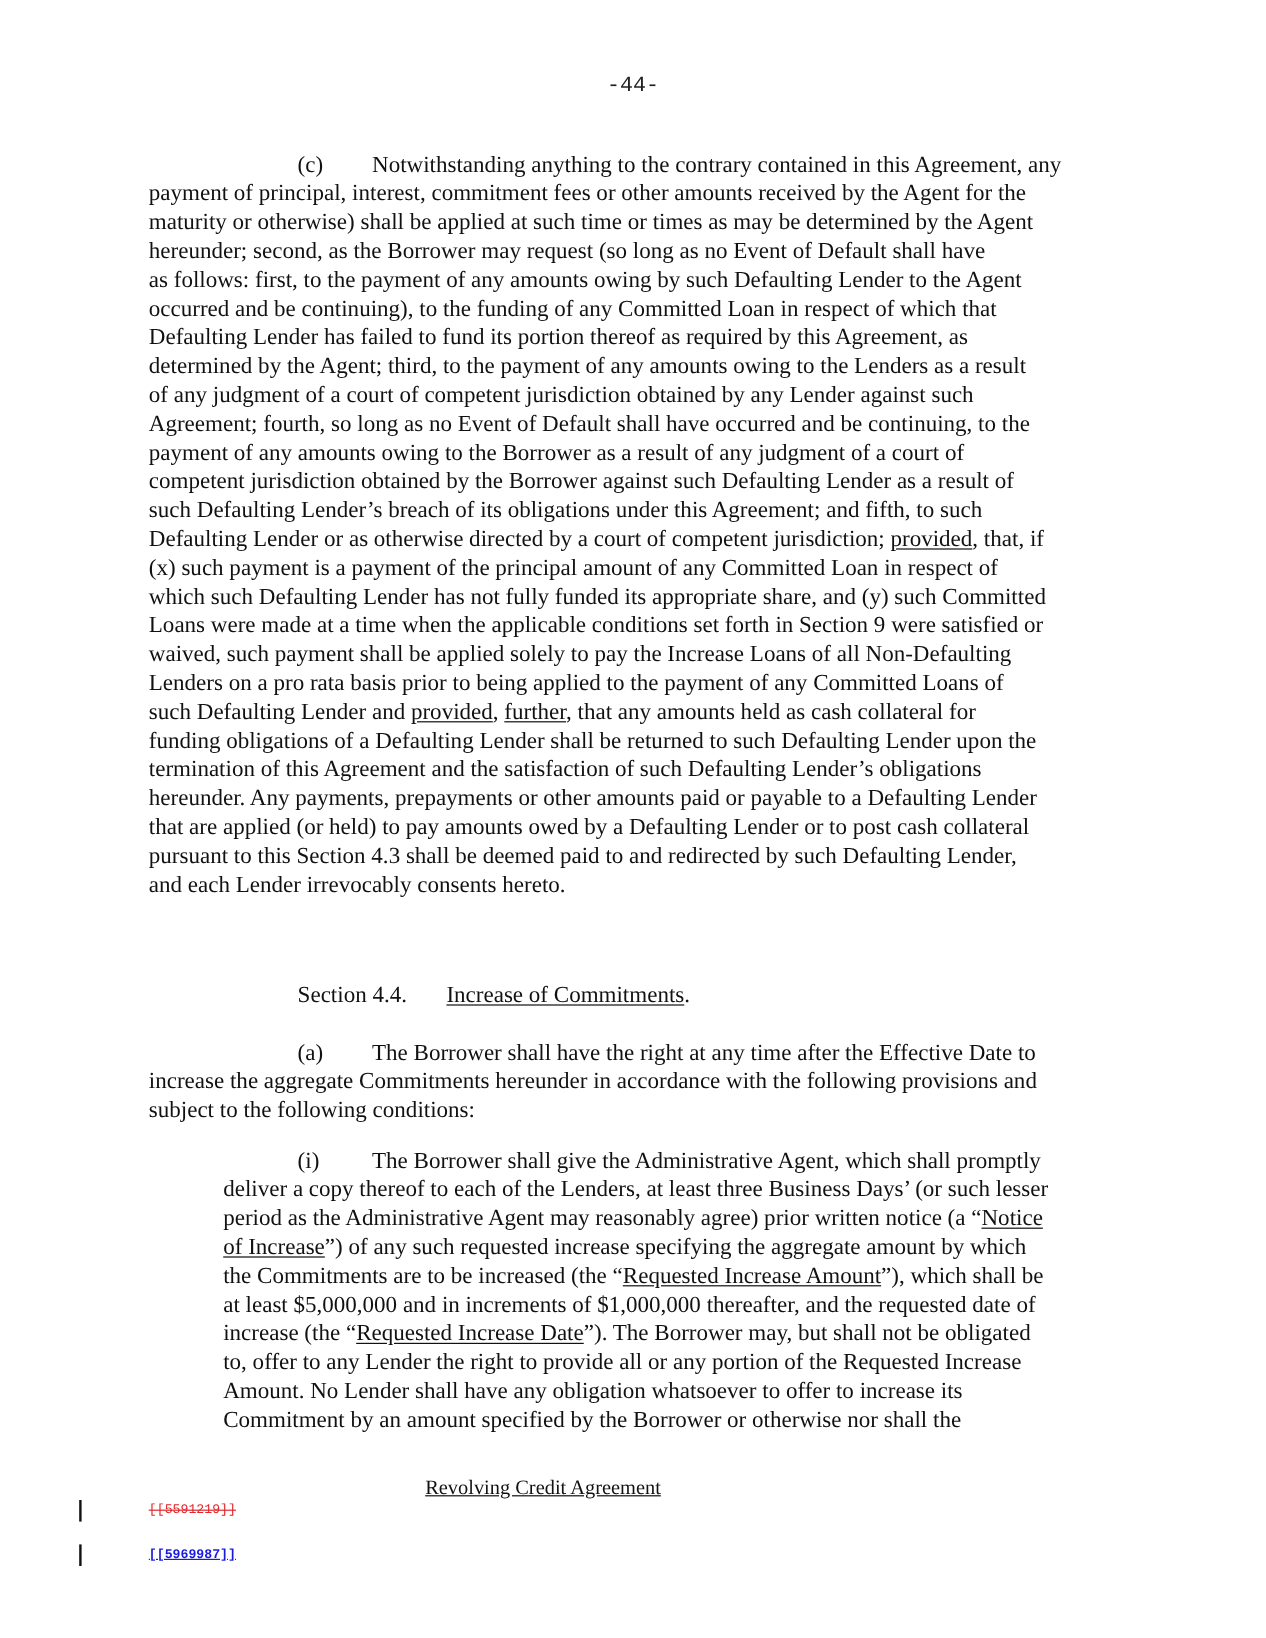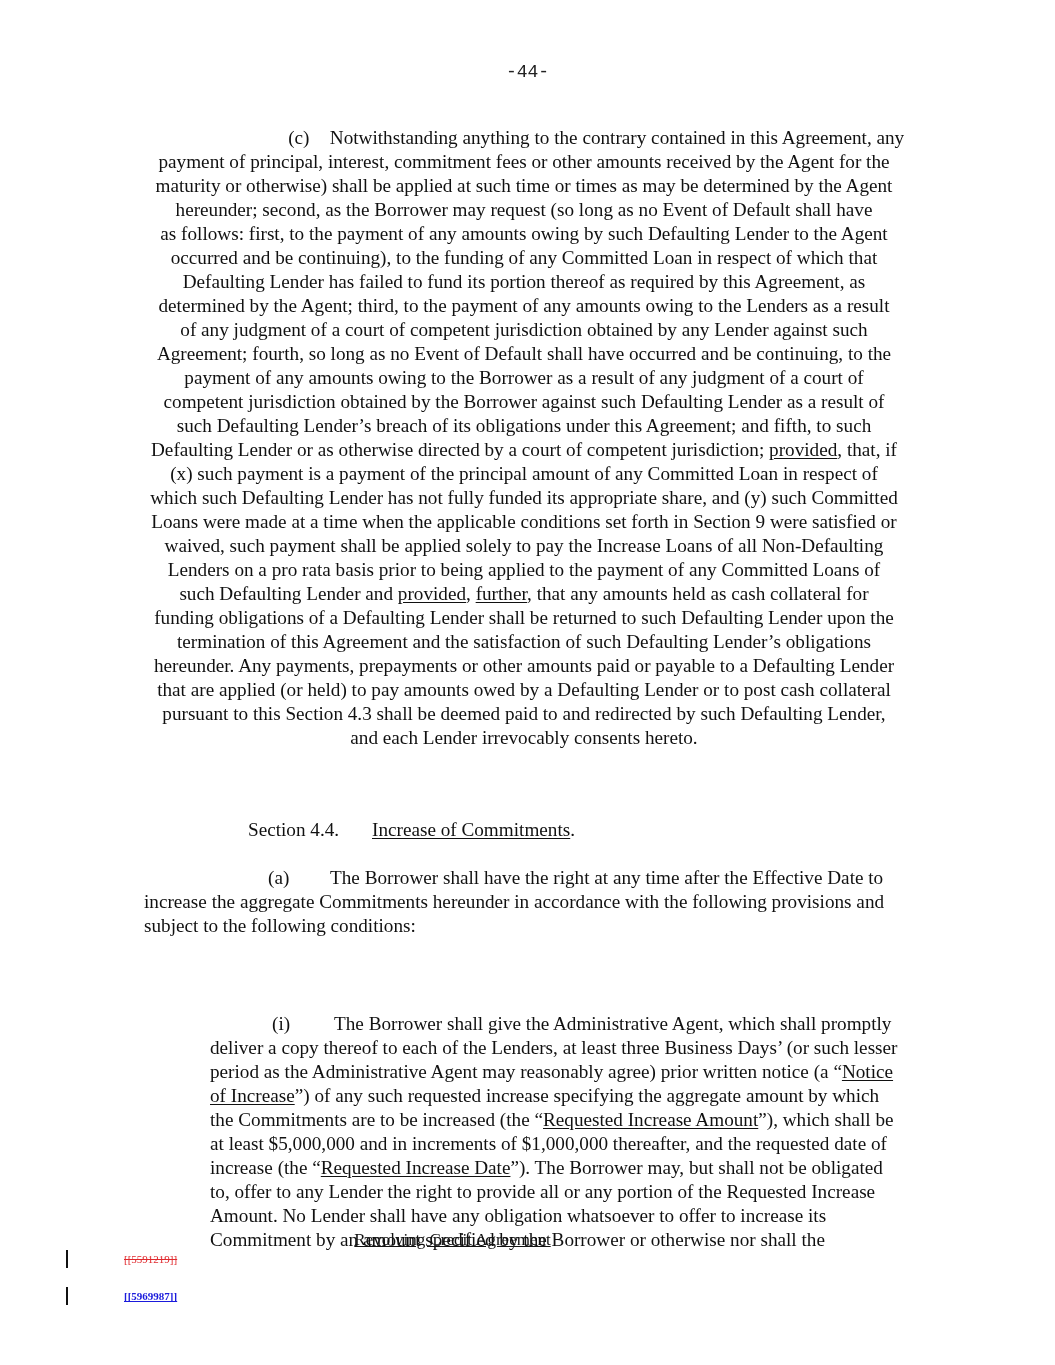--- a/index.html
+++ b/index.html
@@ -20,32 +20,32 @@
   .indent { padding-left: 124px; }
   .tab { display: inline-block; width: 62px; }
   u { text-decoration: underline; text-underline-offset: 2px; }
   .sub-block { position: absolute; left: 186px; width: 740px; line-height: 24px; }
   .footer-title {
     position: absolute; top: 1230px; left: 0; width: 905px; text-align: center;
     font-size: 17px;
   }
   .footer-title span { text-decoration: underline; }
   .change-bar { position: absolute; left: 66px; width: 2px; height: 18px; background: #111; }
-  .doc-id { position: absolute; left: 124px; font-size: 11px; font-weight: bold; }
+  .doc-id { position: absolute; left: 124px; font-size: 11px; font-weight: bold; font-family: Liberation Mono, monospace; }
   .doc-id.deleted { color: #e0282c; text-decoration: line-through; top: 1253px; font-weight: normal; }
   .doc-id.inserted { color: #1a1adc; text-decoration: underline; top: 1290px; }
 </style>
 </head>
 <body>
 
 <div class="page">
 
   <div class="page-number">-44-</div>
 
-  <div class="body-text" style="top:126px;text-align:center;">
+  <div class="body-text" style="top:126px;">
     <span class="line indent"><span class="tab">(c)</span><span>Notwithstanding anything to the contrary contained in this Agreement, any</span></span>
     <span class="line">payment of principal, interest, commitment fees or other amounts received by the Agent for the</span>
     <span class="line">maturity or otherwise) shall be applied at such time or times as may be determined by the Agent</span>
     <span class="line">hereunder; second, as the Borrower may request (so long as no Event of Default shall have</span>
     <span class="line">as follows:  first, to the payment of any amounts owing by such Defaulting Lender to the Agent</span>
     <span class="line">occurred and be continuing), to the funding of any Committed Loan in respect of which that</span>
     <span class="line">Defaulting Lender has failed to fund its portion thereof as required by this Agreement, as</span>
     <span class="line">determined by the Agent; third, to the payment of any amounts owing to the Lenders as a result</span>
     <span class="line">of any judgment of a court of competent jurisdiction obtained by any Lender against such</span>
     <span class="line">Agreement; fourth, so long as no Event of Default shall have occurred and be continuing, to the</span>
@@ -64,27 +64,27 @@
     <span class="line">hereunder.  Any payments, prepayments or other amounts paid or payable to a Defaulting Lender</span>
     <span class="line">that are applied (or held) to pay amounts owed by a Defaulting Lender or to post cash collateral</span>
     <span class="line">pursuant to this Section 4.3 shall be deemed paid to and redirected by such Defaulting Lender,</span>
     <span class="line">and each Lender irrevocably consents hereto.</span>
   </div>
 
   <div class="body-text" style="top:818px;">
     <span class="line indent"><span style="display:inline-block;width:124px;">Section 4.4.</span><u>Increase of Commitments</u><span>.</span></span>
   </div>
 
-  <div class="body-text" style="top:866px;margin-left:20px;">
+  <div class="body-text" style="top:866px;">
     <span class="line indent"><span class="tab">(a)</span><span>The Borrower shall have the right at any time after the Effective Date to</span></span>
     <span class="line">increase the aggregate Commitments hereunder in accordance with the following provisions and</span>
     <span class="line">subject to the following conditions:</span>
   </div>
 
-  <div class="sub-block" style="top:1012px;margin-left:24px;">
+  <div class="sub-block" style="top:956px;">
     <span class="line" style="padding-left:62px;"><span class="tab">(i)</span><span>The Borrower shall give the Administrative Agent, which shall promptly</span></span>
     <span class="line">deliver a copy thereof to each of the Lenders, at least three Business Days’ (or such lesser</span>
     <span class="line"><span>period as the Administrative Agent may reasonably agree) prior written notice (a “</span><u>Notice</u></span>
     <span class="line"><u>of Increase</u><span>”) of any such requested increase specifying the aggregate amount by which</span></span>
     <span class="line"><span>the Commitments are to be increased (the “</span><u>Requested Increase Amount</u><span>”), which shall be</span></span>
     <span class="line">at least $5,000,000 and in increments of $1,000,000 thereafter, and the requested date of</span>
     <span class="line"><span>increase (the “</span><u>Requested Increase Date</u><span>”).  The Borrower may, but shall not be obligated</span></span>
     <span class="line">to, offer to any Lender the right to provide all or any portion of the Requested Increase</span>
     <span class="line">Amount.  No Lender shall have any obligation whatsoever to offer to increase its</span>
     <span class="line">Commitment by an amount specified by the Borrower or otherwise nor shall the</span>

